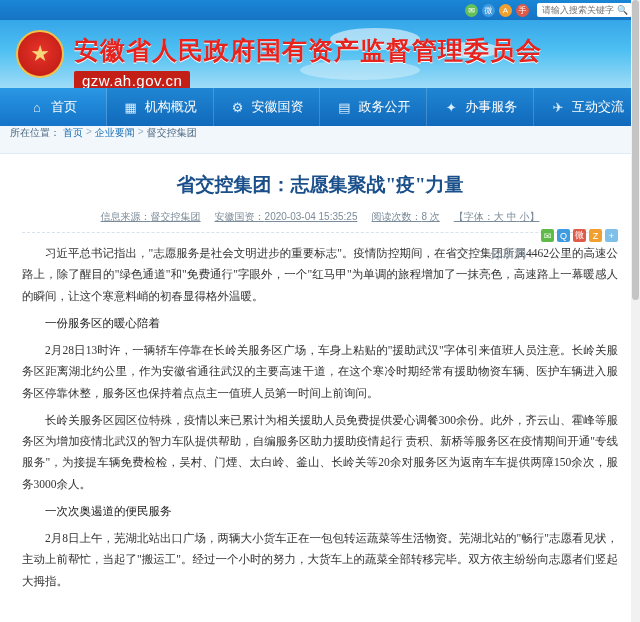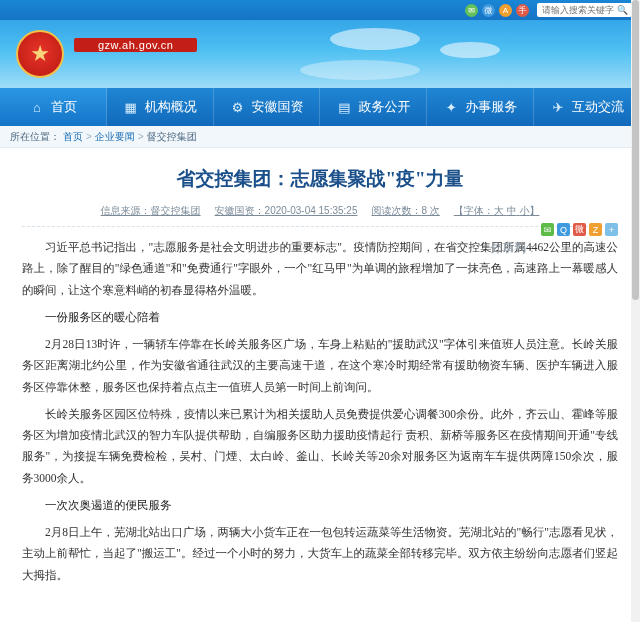--- a/index.html
+++ b/index.html
@@ -82,22 +82,22 @@
     color: #e8221c;
     letter-spacing: 1px;
     text-shadow: 0 1px 0 #fff;
     white-space: nowrap;
   }
   .bannertext .url {
     margin-top: 4px;
     display: inline-block;
     background: #c41f17;
     color: #fff;
-    font-size: 11px;
-    padding: 1px 24px;
+    font-size: 15px;
+    padding: 1px 8px;
     border-radius: 2px;
     letter-spacing: .5px;
   }
 
   
   .nav {
     height: 38px;
     background: linear-gradient(to bottom, #1f86d4, #1169ba);
     display: flex;
     align-items: stretch;
@@ -115,24 +115,24 @@
   .nav .item.active { background: linear-gradient(to bottom, #2a97e4, #1474c8); }
   .nav .nicon {
     width: 16px; height: 16px;
     display: inline-flex; align-items: center; justify-content: center;
     font-size: 13px;
     color: #d9eefc;
   }
 
   
   .crumb {
-    height: 22px;
+    height: 28px;
     background: #f2f7fb;
     border-bottom: 1px solid #e2ebf3;
-    display: flex; align-items: center;
+    display: flex; align-items: flex-start;
     padding: 0 10px;
     font-size: 10px;
     color: #4a6880;
     gap: 3px;
   }
   .crumb a { color: #1a6fb5; text-decoration: none; }
   .crumb .sep { color: #9bb3c6; }
 
   
   .page {
@@ -216,20 +216,21 @@
     <span class="sicon">🔍</span>
   </div>
 </div>
 
 <div class="banner">
   <div class="cloud c1"></div>
   <div class="cloud c2"></div>
   <div class="cloud c3"></div>
   <div class="emblem">★</div>
   <div class="bannertext">
+    <div class="title">安徽省人民政府国有资产监督管理委员会</div>
     <div class="url">gzw.ah.gov.cn</div>
   </div>
 </div>
 
 <div class="nav">
   <div class="item active">
     <span class="nicon">⌂</span>
     <span>首页</span>
   </div>
   <div class="item">

